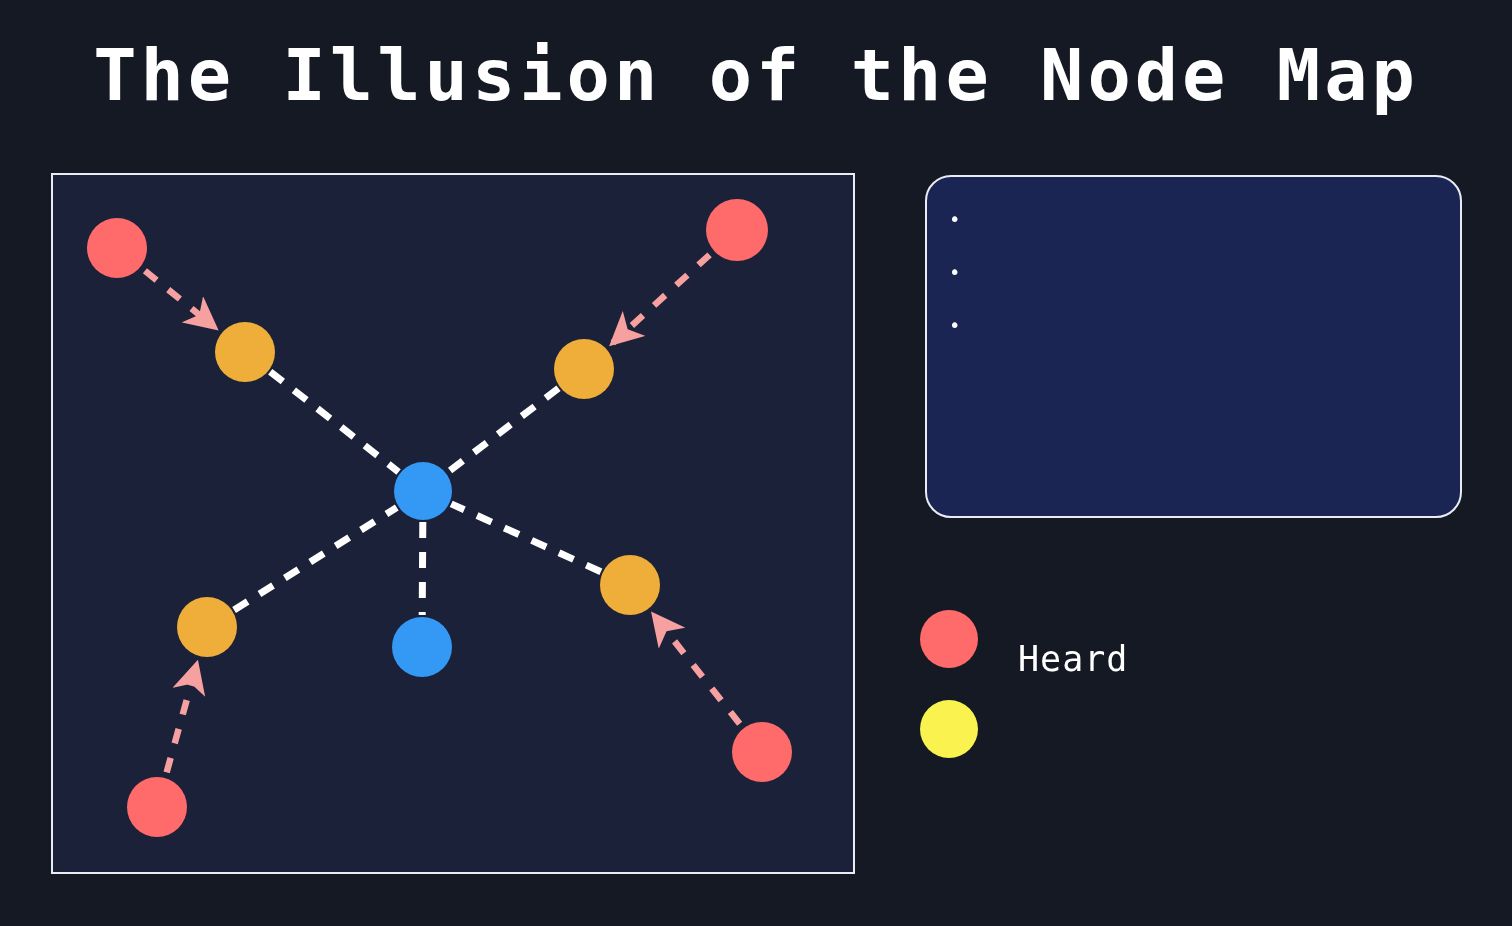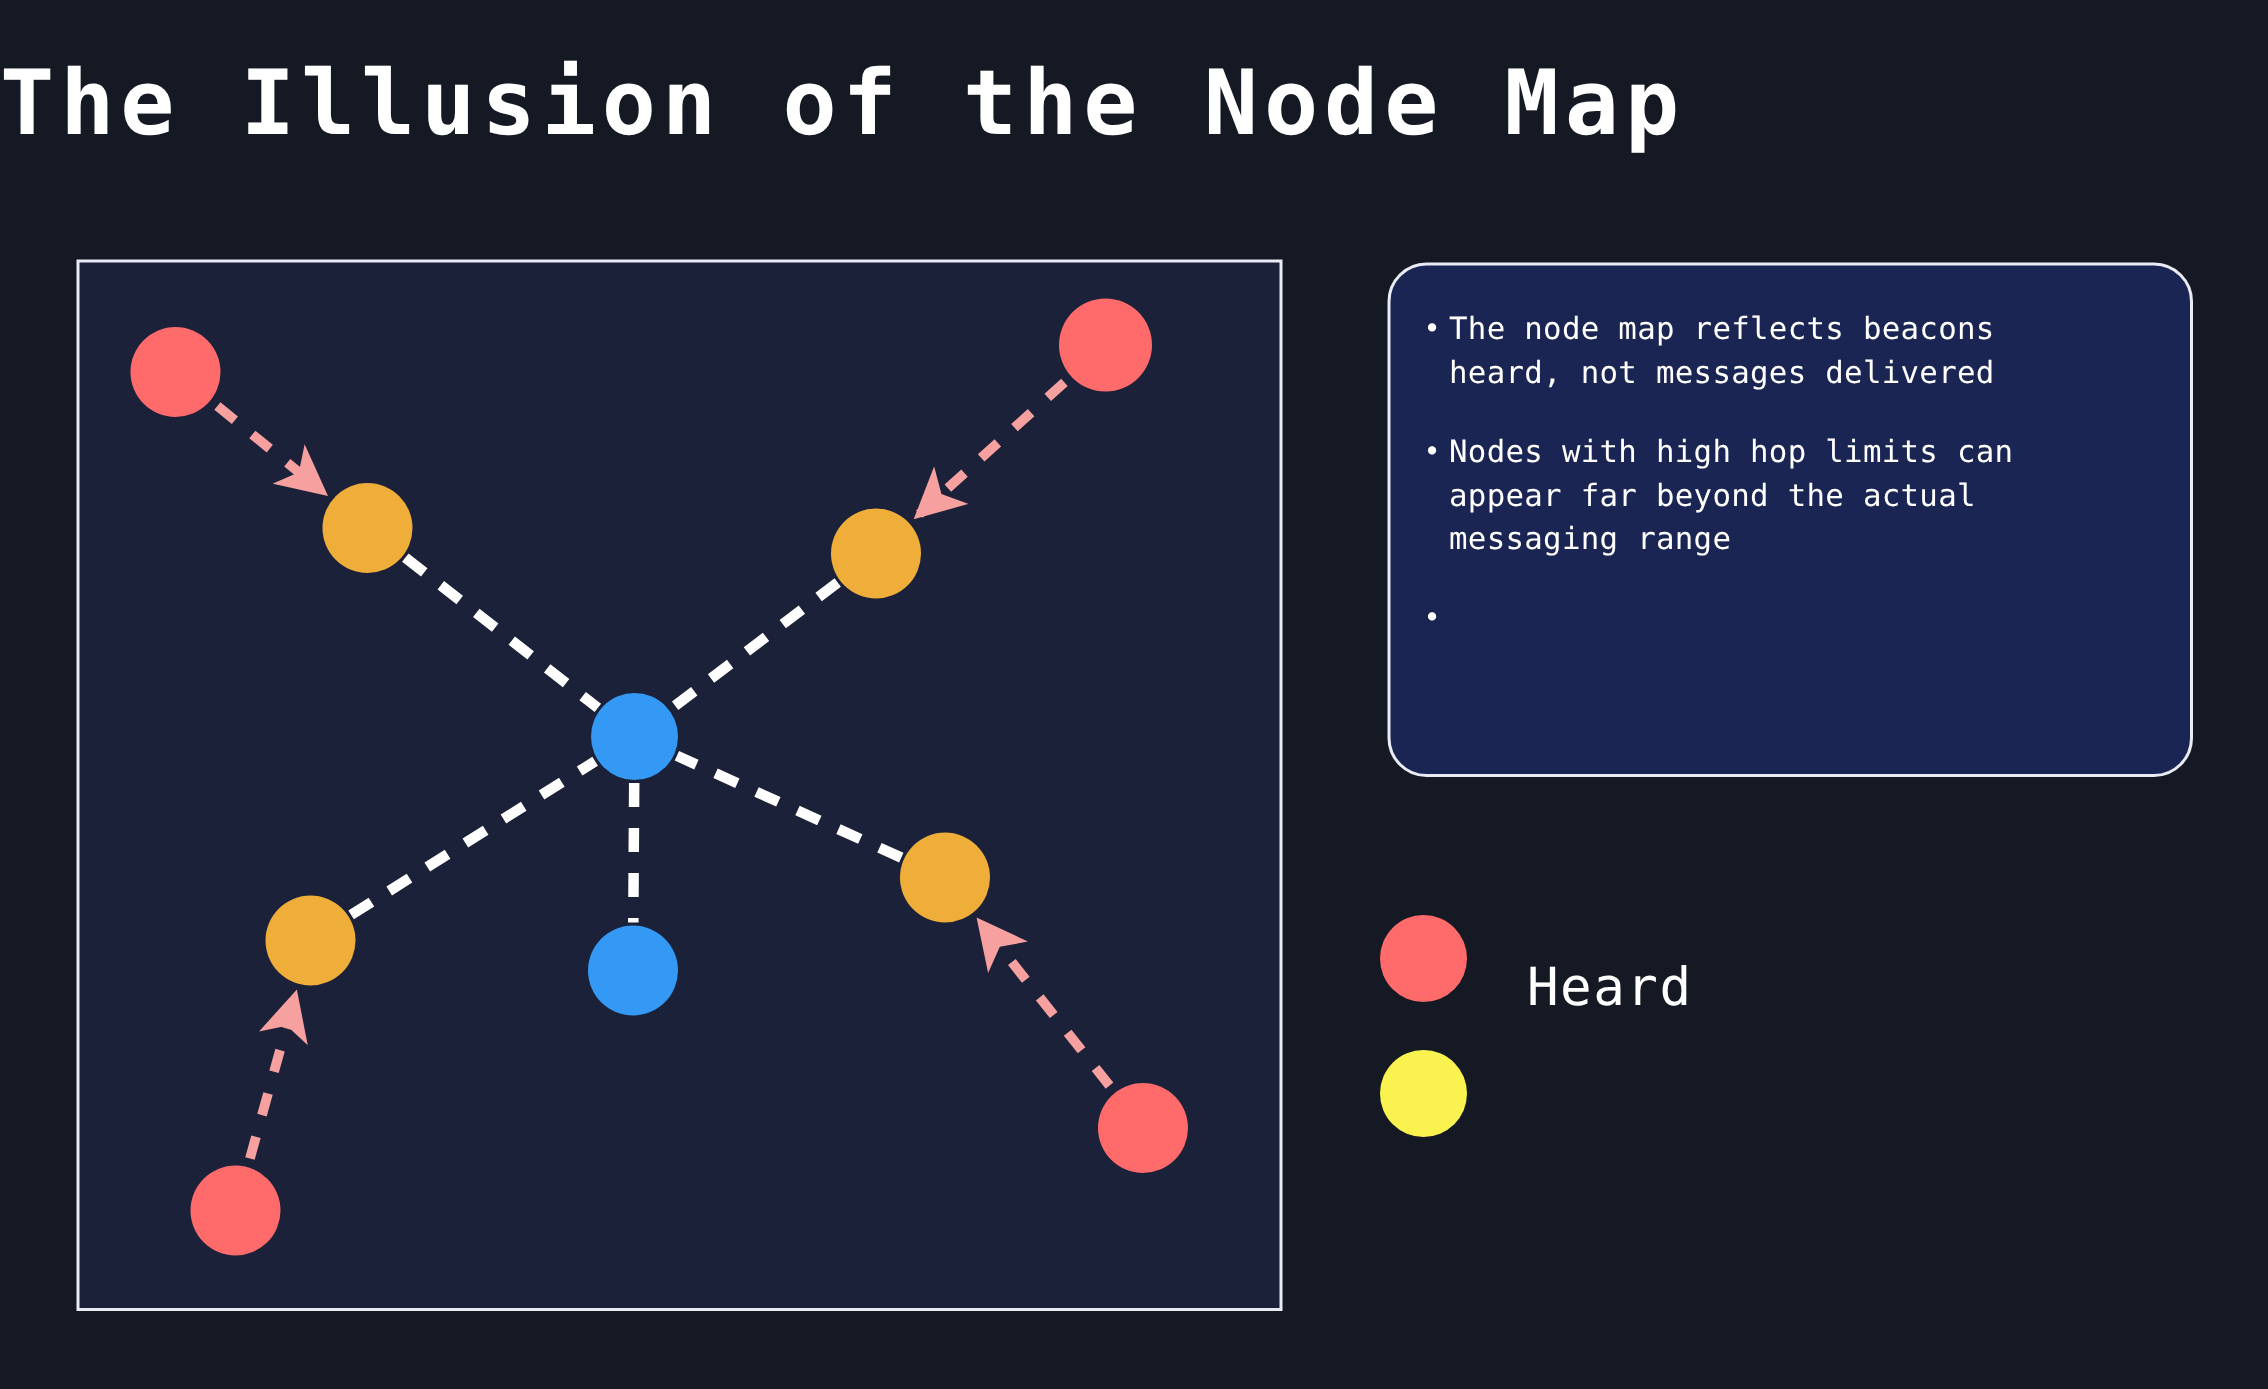--- a/index.html
+++ b/index.html
@@ -14,24 +14,24 @@
     overflow: hidden;
     font-family: "DejaVu Sans Mono", "Liberation Mono", monospace;
   }
 
   
   #page-title {
     position: absolute;
     left: 0;
     top: 36px;
     width: 1512px;
-    text-align: left;
+    text-align: center;
     color: #FFFFFF;
     font-family: "DejaVu Sans Mono", "Liberation Mono", monospace;
-    font-size: 60px;
+    font-size: 72px;
     font-weight: bold;
     letter-spacing: 4px;
     line-height: 1.1;
     white-space: nowrap;
   }
 
   
   #diagram-panel {
     position: absolute;
     left: 51px;
@@ -151,28 +151,23 @@
         <circle cx="104" cy="632" r="30" fill="#FF6B6B"></circle>
         <circle cx="577" cy="410" r="30" fill="#EFAE3A"></circle>
         <circle cx="709" cy="577" r="30" fill="#FF6B6B"></circle>
       </g>
   </svg>
 </div>
 
 <div id="bullet-panel">
     <div class="bullet-row">
       <span class="bullet-dot">•</span>
-      <span class="bullet-text">The node map reflects beacons
-heard, not messages delivered</span>
     </div>
     <div class="bullet-row">
       <span class="bullet-dot">•</span>
-      <span class="bullet-text">Nodes with high hop limits can
-appear far beyond the actual
-messaging range</span>
     </div>
     <div class="bullet-row">
       <span class="bullet-dot">•</span>
     </div>
   </div>
 
 <div id="legend">
     <div class="legend-row">
       <span class="legend-swatch" style="background: rgb(255, 107, 107);"></span>
       <span class="legend-label">Heard</span>

